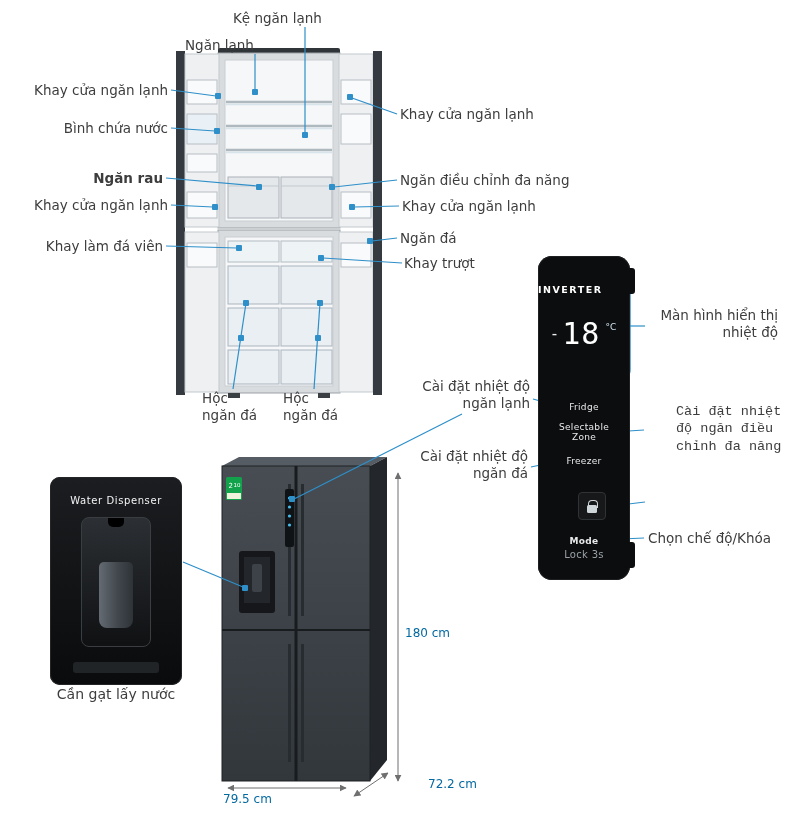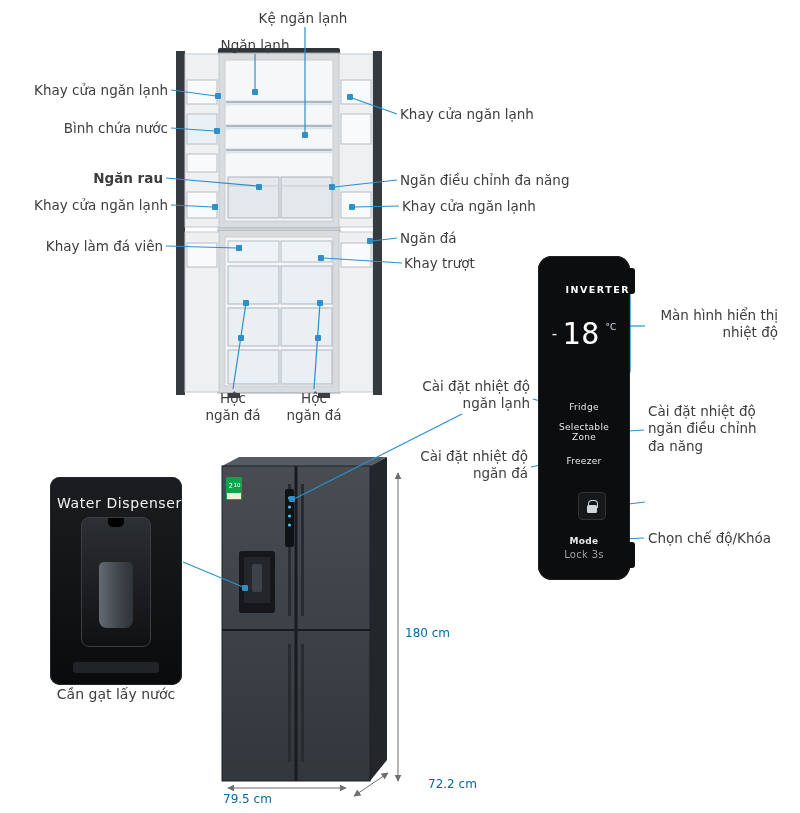--- a/index.html
+++ b/index.html
@@ -2,47 +2,47 @@
 <html><head>
 <meta charset="utf-8">
 <style>
   * { margin:0; padding:0; box-sizing:border-box; }
   html,body { background:#ffffff; }
   body { font-family:"DejaVu Sans","Liberation Sans",sans-serif; }
   .stage { position:relative; width:800px; height:813px; background:#fff; overflow:hidden; }
   .overlay { position:absolute; left:0; top:0; }
   .lbl { position:absolute; font-size:13.5px; color:#3d3d3d; line-height:1.28; }
   .r { text-align:right; }
-  .c { text-align:center; }
+  .c { }
   .dim { position:absolute; font-size:12px; color:#0369a1; }
 
   
   .panel { position:absolute; left:538px; top:256px; width:92px; height:324px; background:#0c0d0e;
            border-radius:14px; box-shadow:0 0 0 1px #1d1f21 inset; }
   .panel .ear { position:absolute; right:-5px; width:10px; height:26px; background:#0c0d0e; border-radius:3px; }
-  .panel-brand { position:absolute; top:28px; left:0; width:100%; text-align:right; color:#ffffff;
+  .panel-brand { position:absolute; top:28px; left:0; width:100%; text-align:left; color:#ffffff;
                  font-size:9.5px; font-weight:bold; letter-spacing:1.5px; }
   .temp-row { position:absolute; top:60px; left:0; width:100%; display:flex; justify-content:center;
               align-items:flex-start; gap:5px; color:#fff; }
   .temp-sign { font-size:15px; margin-top:9px; color:#e9edf0; }
   .temp-value { font-size:30px; font-family:"DejaVu Sans Mono","Liberation Mono",monospace; letter-spacing:1px; }
   .temp-unit { font-size:9px; margin-top:6px; color:#cfe2ee; }
   .panel-btn { position:absolute; left:0; width:100%; text-align:center; color:#e9eaeb; font-size:9px; letter-spacing:0.3px; }
   .sub { color:#9aa1a6; font-size:10px; }
   .mode-display { position:absolute; left:40px; top:236px; width:28px; height:28px; background:#17181a;
                   border:1px solid #303336; border-radius:4px; display:flex; align-items:center; justify-content:center; }
   .lock-icon { position:relative; width:10px; height:8px; background:#cfd6da; border-radius:1.5px; margin-top:5px; }
   .lock-icon::before { content:""; position:absolute; left:1px; top:-5px; width:8px; height:7px;
                        border:1.5px solid #cfd6da; border-bottom:none; border-radius:4px 4px 0 0; }
 
   
   .dispenser { position:absolute; left:50px; top:477px; width:132px; height:208px;
                background:linear-gradient(#1b1d20,#0a0b0c); border-radius:10px; box-shadow:0 0 0 1px #232527 inset; }
-  .dispenser-title { position:absolute; top:18px; left:0; width:100%; text-align:left; color:#f2f3f4;
-                     font-size:14px; letter-spacing:0.6px;margin-left:7px; }
+  .dispenser-title { position:absolute; top:18px; left:0; width:100%; text-align:center; color:#f2f3f4;
+                     font-size:10px; letter-spacing:0.6px; }
   .dispenser-recess { position:absolute; left:31px; top:40px; width:70px; height:130px;
                       background:linear-gradient(#2c2f33,#0f1113); border:1px solid #3a3e42; border-radius:8px; }
   .dispenser-spout { position:absolute; left:50%; transform:translateX(-50%); top:0; width:16px; height:9px;
                      background:#000; border-radius:0 0 5px 5px; }
   .dispenser-lever { position:absolute; left:50%; transform:translateX(-50%); top:44px; width:34px; height:66px;
                      background:linear-gradient(90deg,#646b72,#41474d 55%,#2e3338); border-radius:5px 5px 8px 8px; }
   .dispenser-tray { position:absolute; left:50%; transform:translateX(-50%); bottom:12px; width:86px; height:11px;
                     background:#212427; border-radius:3px; }
   .caption { position:absolute; font-size:14px; color:#3d3d3d; }
 </style>
@@ -230,21 +230,21 @@
     <div class="panel-btn" style="top:200px;">Freezer</div>
     <div class="mode-display">
       <span class="lock-icon"></span>
     </div>
     <div class="panel-btn" style="top:280px; font-weight:bold;">Mode</div>
     <div class="panel-btn sub" style="top:293px;">Lock 3s</div>
   </div>
 
   <div class="lbl" style="left:648px; top:307px; width:130px;text-align:right;">Màn hình hiển thị nhiệt độ</div>
   <div class="lbl r" style="left:420px; top:378px; width:110px;">Cài đặt nhiệt độ ngăn lạnh</div>
-  <div class="lbl" style="left:648px; top:403px; width:122px;">Cài đặt nhiệt độ ngăn điều chỉnh đa năng</div>
+  <div class="lbl" style="left:676px; top:403px; width:122px;font-family:Liberation Mono, monospace;">Cài đặt nhiệt độ ngăn điều chỉnh đa năng</div>
   <div class="lbl r" style="left:418px; top:448px; width:110px;">Cài đặt nhiệt độ ngăn đá</div>
   <div class="lbl" style="left:648px; top:530px; width:150px;">Chọn chế độ/Khóa</div>
 
   <div class="dispenser">
     <div class="dispenser-title">Water Dispenser</div>
     <div class="dispenser-recess">
       <div class="dispenser-spout"></div>
       <div class="dispenser-lever"></div>
     </div>
     <div class="dispenser-tray"></div>

